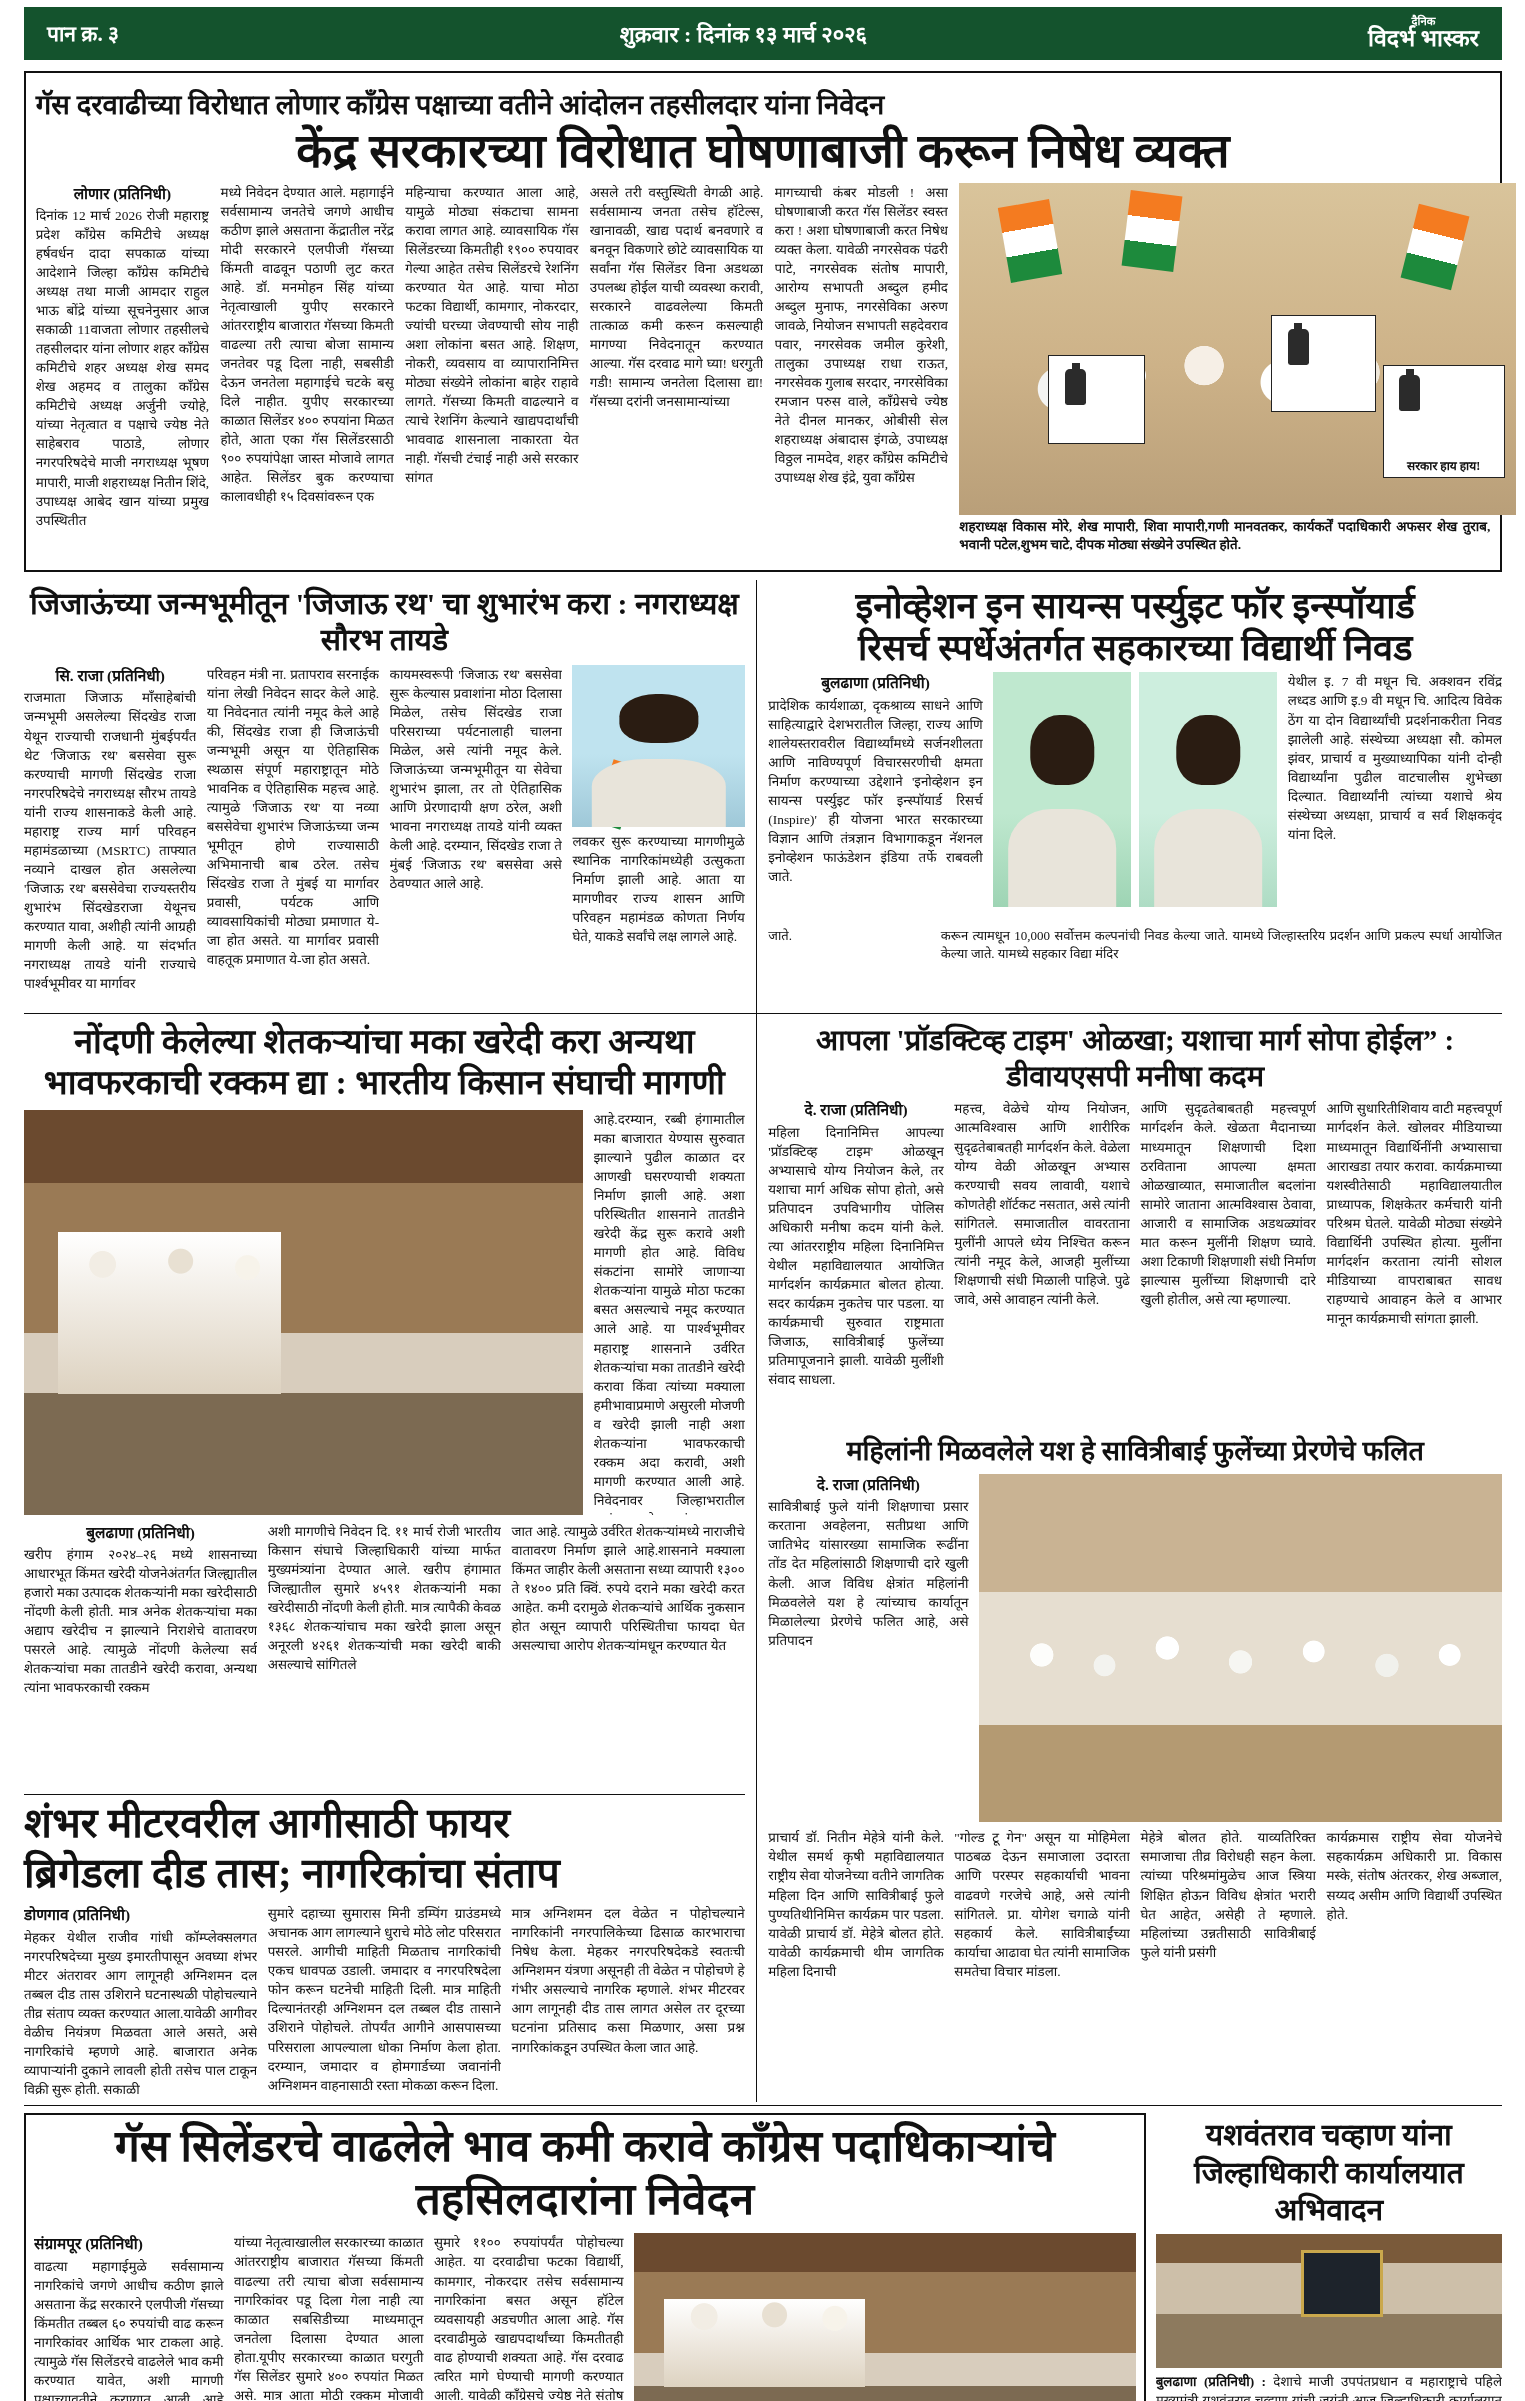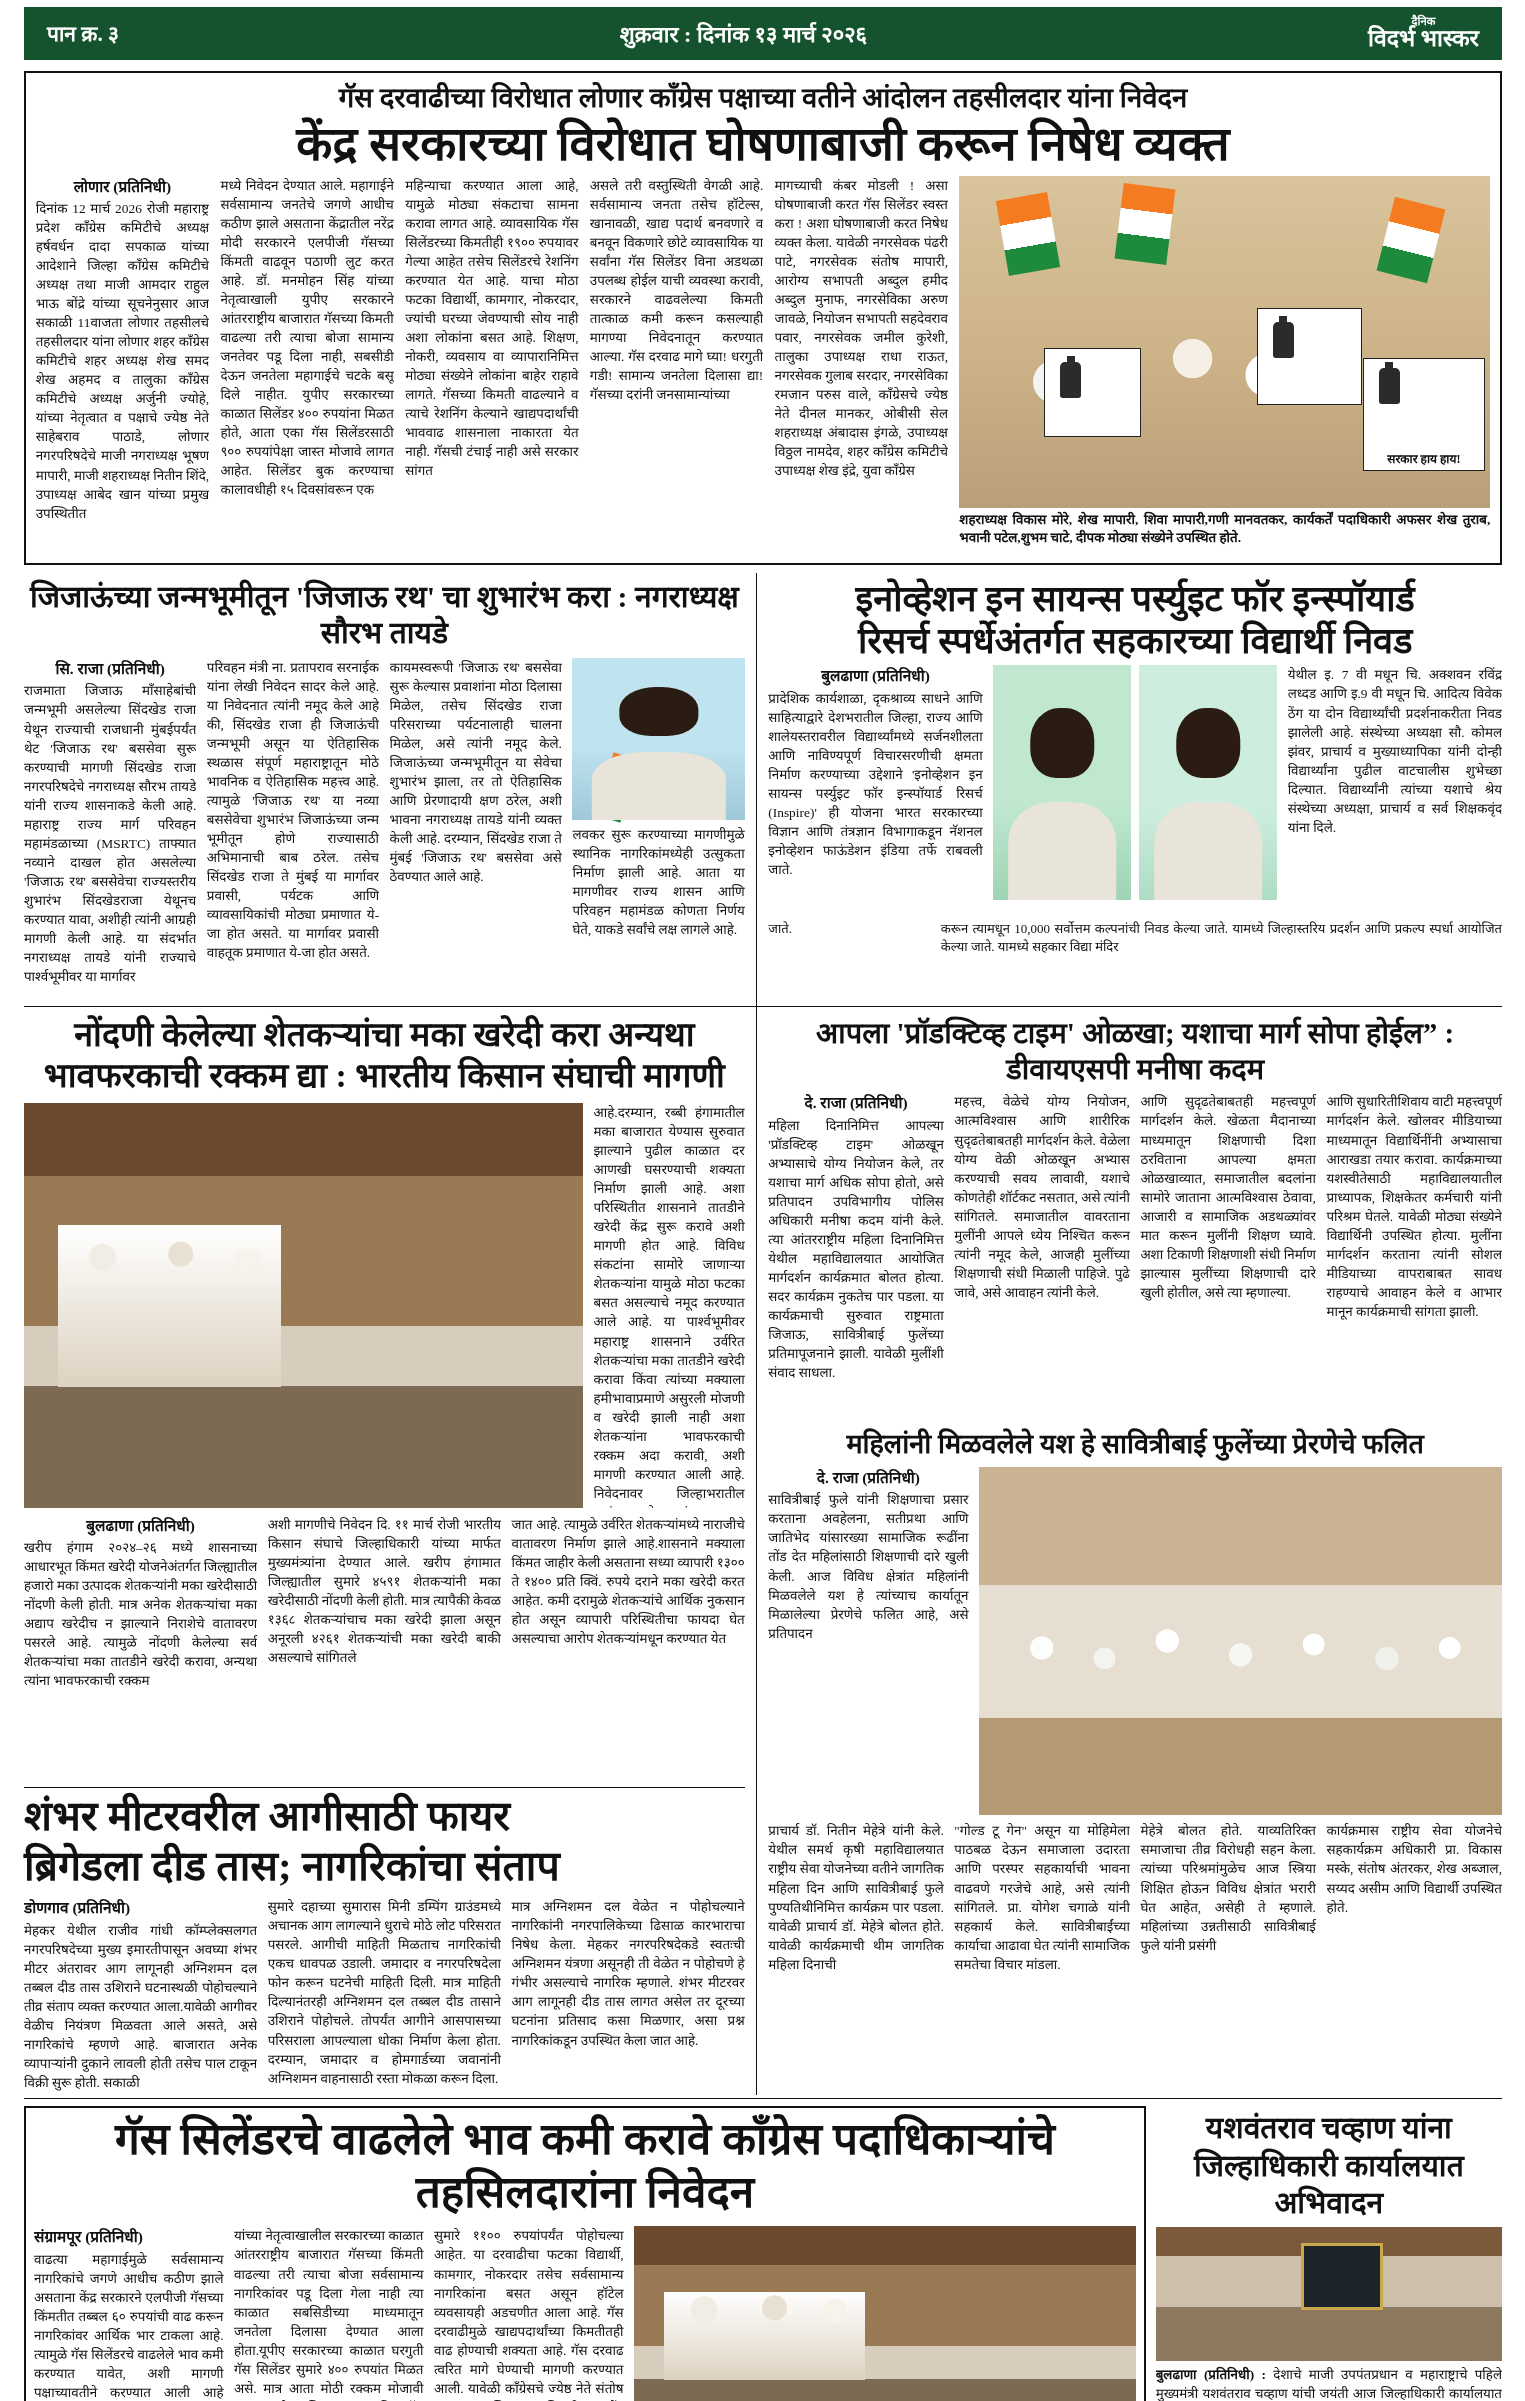--- a/index.html
+++ b/index.html
@@ -12,34 +12,34 @@
   .mast{display:flex;flex-direction:column;align-items:center;line-height:1;justify-content:space-between;}
   .mast .small{font-size:11.3px;font-weight:bold;}
   .mast .big{font-size:23px;font-weight:bold;}
   
   .bd{font-size:13.4px;line-height:1.42;text-align:justify;}
   .byline{font-weight:bold;font-size:15.4px;text-align:center;margin-bottom:1.6px;}
   .col{flex:1;overflow:hidden;}
   .rule-b{border-bottom:1.6px solid #111;}
   .vline{border-right:1.6px solid #111;}
   
-  .kicker{font-size:27.5px;font-weight:bold;text-align:center;line-height:1.25;margin:3px 0 0 0;}
+  .kicker{font-size:27.5px;font-weight:bold;line-height:1.25;margin:10px 0 0 0;}
   .hl-xl{font-size:47px;font-weight:bold;text-align:center;line-height:1.15;margin:1.6px 0 4.9px 0;}
   .hl-l{font-size:32px;font-weight:bold;text-align:center;line-height:1.2;margin:3.2px 0 6.5px 0;}
   .hl-m{font-size:27.5px;font-weight:bold;text-align:center;line-height:1.25;margin:3.2px 0 4.9px 0;}
   
   .ph{position:relative;overflow:hidden;background:#cbb089;}
   .ph.crowd{background:
       radial-gradient(circle at 18% 62%, #f4f4f2 0 21px, transparent 22px),
       radial-gradient(circle at 30% 58%, #ffffff 0 19.4px, transparent 20px),
       radial-gradient(circle at 44% 55%, #f6efe6 0 19.4px, transparent 20px),
       radial-gradient(circle at 58% 60%, #ffffff 0 21px, transparent 22px),
       radial-gradient(circle at 72% 57%, #eee7da 0 19.4px, transparent 20px),
       radial-gradient(circle at 86% 62%, #f8f5ef 0 21px, transparent 22px),
-      linear-gradient(180deg,#d9c49b 0%,#cdb288 55%,#b99f79 100%);}
+      linear-gradient(180deg,#d9c49b 0%,#cdb288 55%,#b99f79 100%); padding-left: 26px;}
   .ph .flag1,.ph .flag2,.ph .flag3{position:absolute;width:52px;height:76px;}
   .ph .flag1{left:8%;top:6%;background:linear-gradient(180deg,#f47b20 33%,#fff 33% 66%,#1d8a3c 66%);transform:rotate(-10deg);}
   .ph .flag2{left:30%;top:3%;background:linear-gradient(180deg,#f47b20 33%,#fff 33% 66%,#1d8a3c 66%);transform:rotate(7deg);}
   .ph .flag3{right:10%;top:8%;background:linear-gradient(180deg,#f47b20 33%,#fff 33% 66%,#1d8a3c 66%);transform:rotate(14deg);}
   .ph .placard{position:absolute;background:#fff;border:1.6px solid #222;color:#111;font-weight:bold;font-size:10.5px;text-align:center;display:flex;align-items:flex-end;justify-content:center;padding:3.2px;box-sizing:border-box;}
   .ph .cyl{position:absolute;width:21px;height:36px;background:#2b2b2b;border-radius:4.9px 4.9px 2.4px 2.4px;}
   .ph .cyl:before{content:"";position:absolute;top:-5.7px;left:6.5px;width:8px;height:5.7px;background:#2b2b2b;}
   .portrait{background:linear-gradient(180deg,#bfe3ef 0 55%,#9fc8d8 100%);position:relative;}
   .portrait:before{content:"";position:absolute;left:50%;top:18%;transform:translateX(-50%);width:46%;height:30%;background:#2a1c12;border-radius:46% 46% 40% 40%;}
   .portrait:after{content:"";position:absolute;left:50%;bottom:0;transform:translateX(-50%);width:78%;height:42%;background:#e8e4da;border-radius:40% 40% 0 0;}

